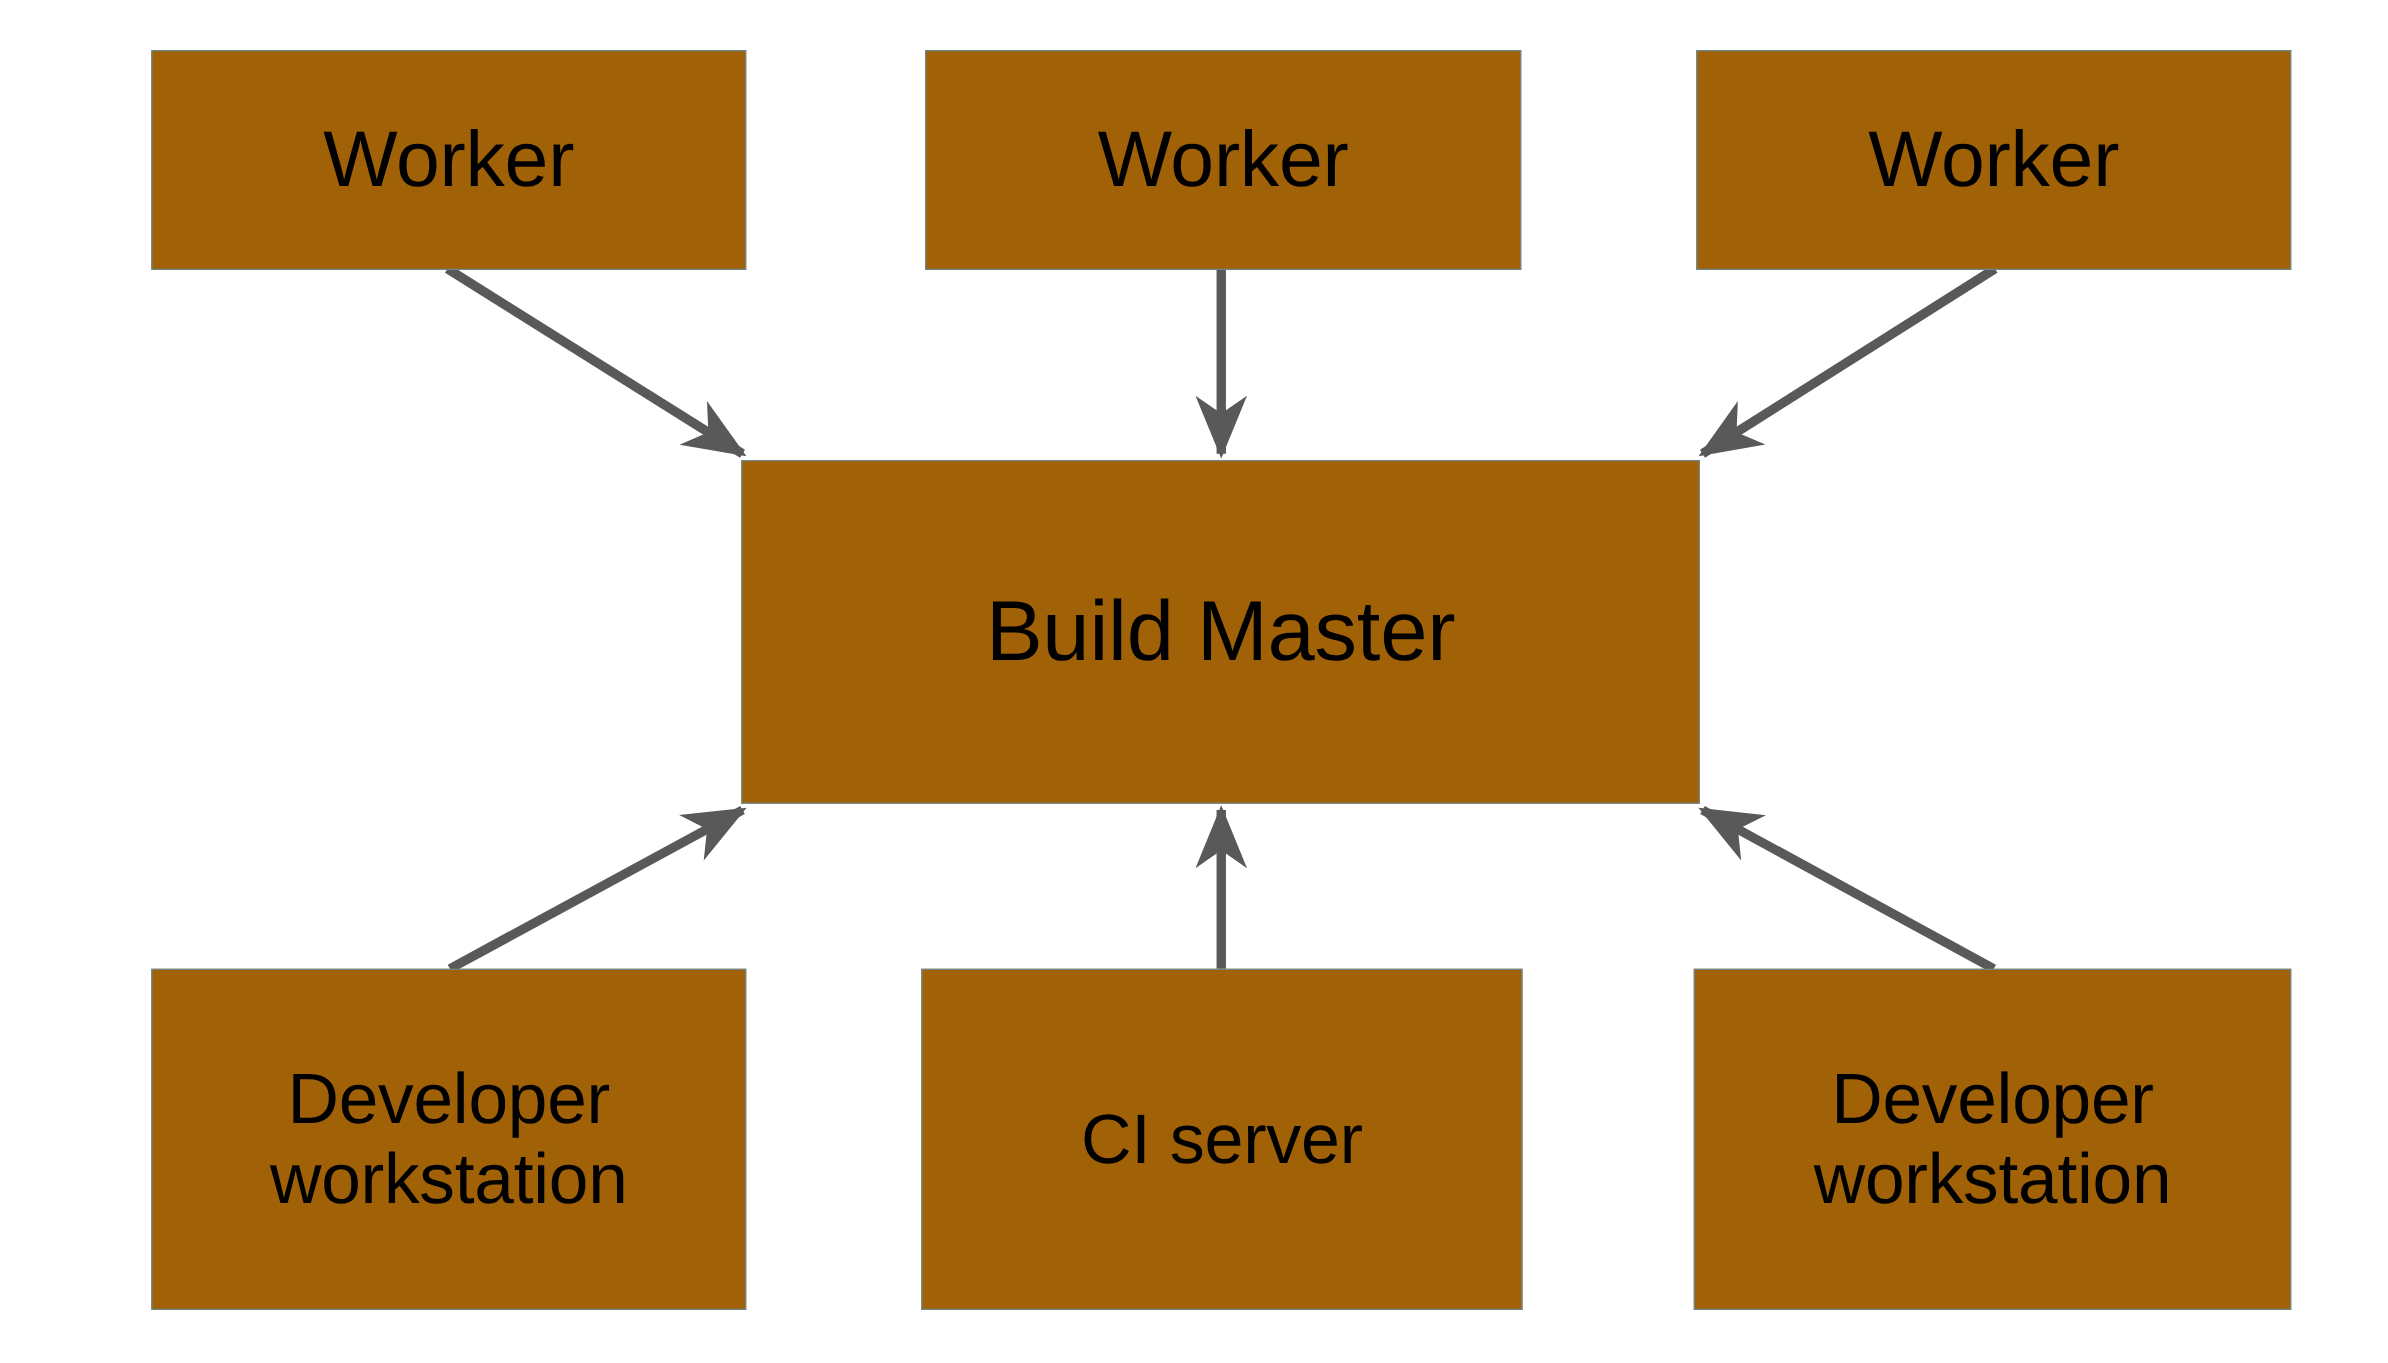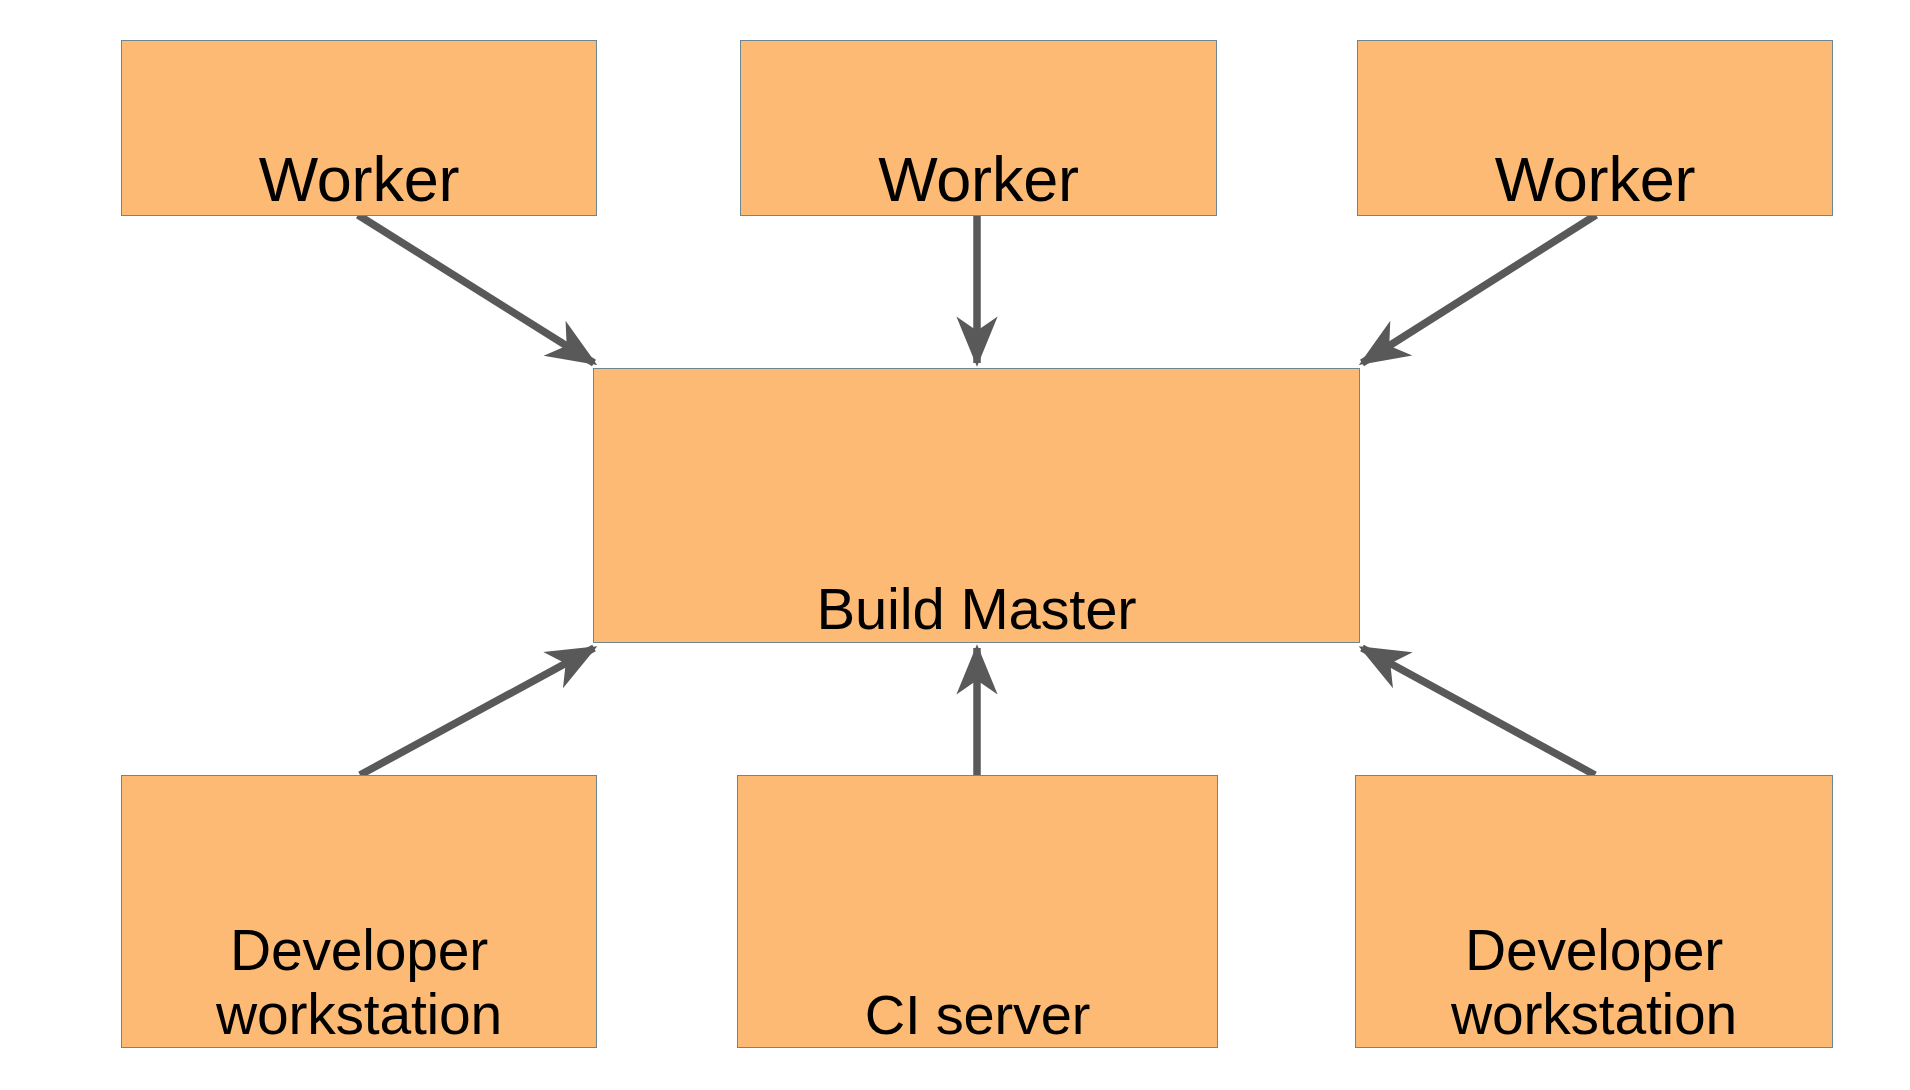--- a/index.html
+++ b/index.html
@@ -22,24 +22,24 @@
     position: absolute;
     left: 0;
     top: 0;
     width: 1910px;
     height: 1090px;
     pointer-events: none;
   }
   .node {
     position: absolute;
     box-sizing: border-box;
-    background: #fdba74;
+    background: #a16207;
     border: 1.6px solid #6d8792;
     display: flex;
-    align-items: flex-end;
+    align-items: center;
     justify-content: center;
     text-align: center;
     z-index: 2;
   }
   .node-label {
     color: #000000;
     font-family: "Liberation Sans", sans-serif;
     font-weight: 400;
     line-height: 1.12;
     white-space: pre-line;
@@ -48,21 +48,21 @@
   
   #node-worker-1 { left: 121px;  top: 40px;  width: 476px; height: 176px; }
   #node-worker-2 { left: 740px;  top: 40px;  width: 477px; height: 176px; }
   #node-worker-3 { left: 1357px; top: 40px;  width: 476px; height: 176px; }
   #node-worker-1 .node-label,
   #node-worker-2 .node-label,
   #node-worker-3 .node-label { font-size: 63px; }
 
   
   #node-build-master { left: 593px; top: 368px; width: 767px; height: 275px; }
-  #node-build-master .node-label { font-size: 58px; }
+  #node-build-master .node-label { font-size: 68px; }
 
   
   #node-dev-workstation-left  { left: 121px;  top: 775px; width: 476px; height: 273px; }
   #node-ci-server             { left: 737px;  top: 775px; width: 481px; height: 273px; }
   #node-dev-workstation-right { left: 1355px; top: 775px; width: 478px; height: 273px; }
   #node-dev-workstation-left .node-label,
   #node-dev-workstation-right .node-label { font-size: 57px; }
   #node-ci-server .node-label { font-size: 56px; }
 </style>
 </head>

